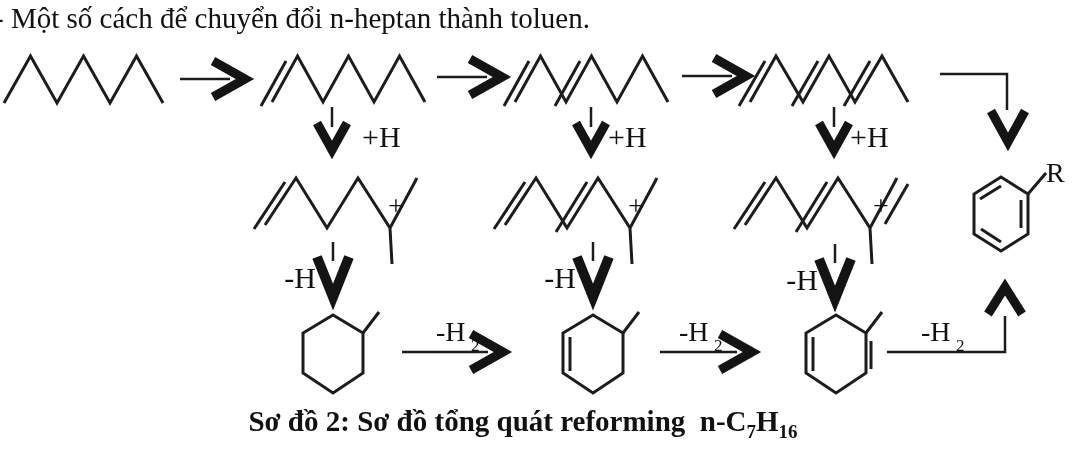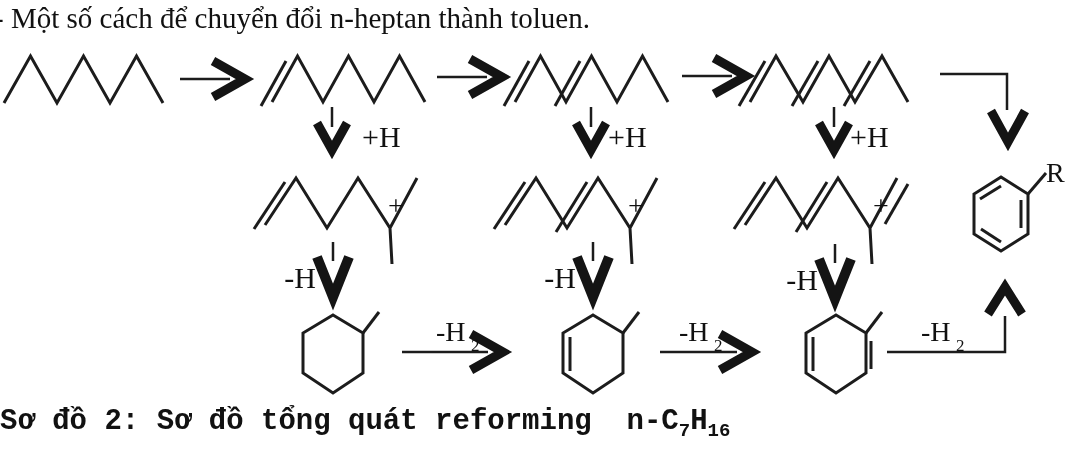--- a/index.html
+++ b/index.html
@@ -13,26 +13,25 @@
   .title{
     position:absolute;
     left:-6px;top:2px;
     font-size:29px;
     color:#111;
     white-space:pre;
   }
   .caption{
     position:absolute;
     left:0;top:405px;width:1046px;
-    text-align:left;
+    text-align:center;
     font-size:29px;
     font-weight:bold;
     color:#111;
     white-space:pre;
-    font-family:Liberation Mono, monospace;
   }
   .caption .sub{
     font-size:19px;
     vertical-align:-7px;
     font-weight:bold;
   }
   svg{position:absolute;left:0;top:0;}
   .bond{stroke:#1c1c1c;stroke-width:3;fill:none;}
   .thin{stroke:#1c1c1c;stroke-width:2.5;fill:none;}
   .bold{stroke:#141414;stroke-width:9;fill:none;stroke-linejoin:miter;}

